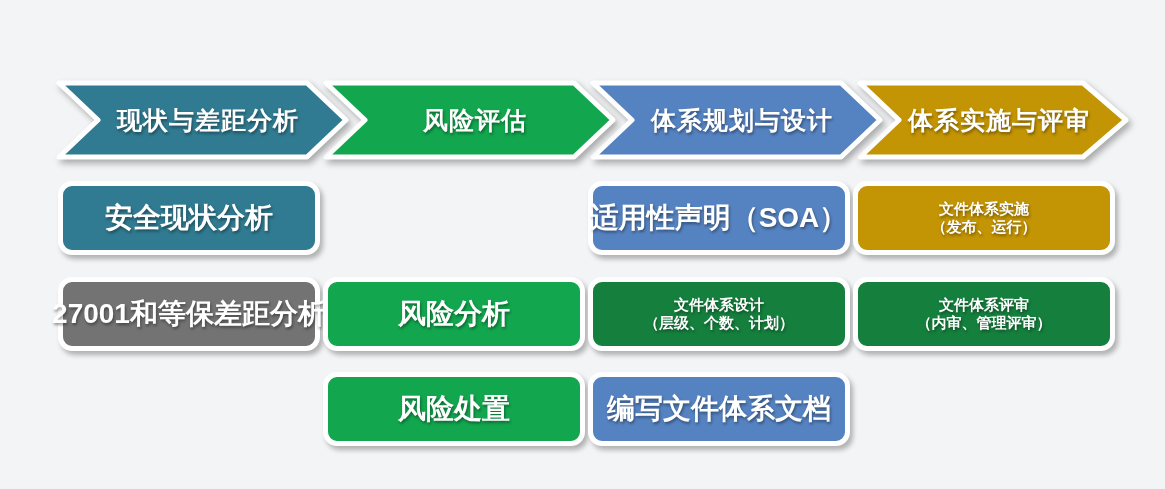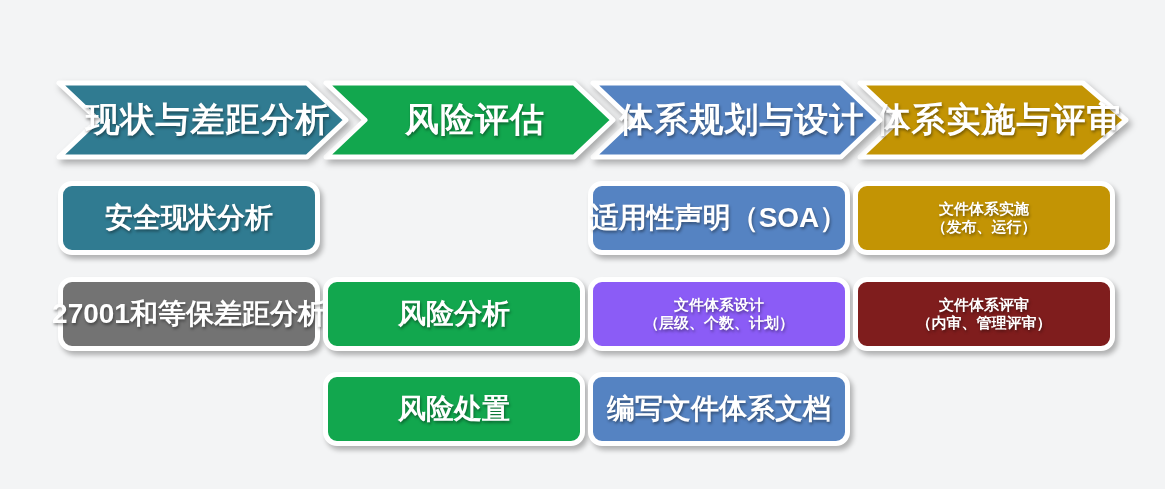--- a/index.html
+++ b/index.html
@@ -26,21 +26,21 @@
     filter: drop-shadow(3px 4px 3px rgba(0,0,0,0.30));
   }
   .chev-label {
     position: absolute;
     inset: 0;
     display: flex;
     align-items: center;
     justify-content: center;
     padding-left: 10px;
     color: #ffffff;
-    font-size: 34px;
+    font-size: 25px;
     font-weight: bold;
     letter-spacing: 1px;
     text-shadow: 1px 2px 3px rgba(0,0,0,0.40);
     white-space: nowrap;
   }
   .pbox {
     position: absolute;
     width: 252px;
     height: 64px;
     border: 5px solid #ffffff;
@@ -112,30 +112,30 @@
   <div class="pbox col-1 row-1" style="background: rgb(18, 167, 78);">
     <span class="l1">风险分析</span>
   </div>
   <div class="pbox col-1 row-2" style="background: rgb(18, 167, 78);">
     <span class="l1">风险处置</span>
   </div>
 
   <div class="pbox col-2 row-0" style="background: rgb(85, 131, 194);">
     <span class="l1">适用性声明（SOA）</span>
   </div>
-  <div class="pbox col-2 row-1 twoline" style="background: #8b5cf6;">
+  <div class="pbox col-2 row-1 twoline" style="background: #15803d;">
     <span class="l1">文件体系设计</span>
     <span class="l2">（层级、个数、计划）</span>
   </div>
   <div class="pbox col-2 row-2" style="background: rgb(85, 131, 194);">
     <span class="l1">编写文件体系文档</span>
   </div>
 
   <div class="pbox col-3 row-0 twoline" style="background: rgb(195, 148, 4);">
     <span class="l1">文件体系实施</span>
     <span class="l2">（发布、运行）</span>
   </div>
-  <div class="pbox col-3 row-1 twoline" style="background: #7f1d1d;">
+  <div class="pbox col-3 row-1 twoline" style="background: #15803d;">
     <span class="l1">文件体系评审</span>
     <span class="l2">（内审、管理评审）</span>
   </div>
 
 </div>
 
 </body></html>

